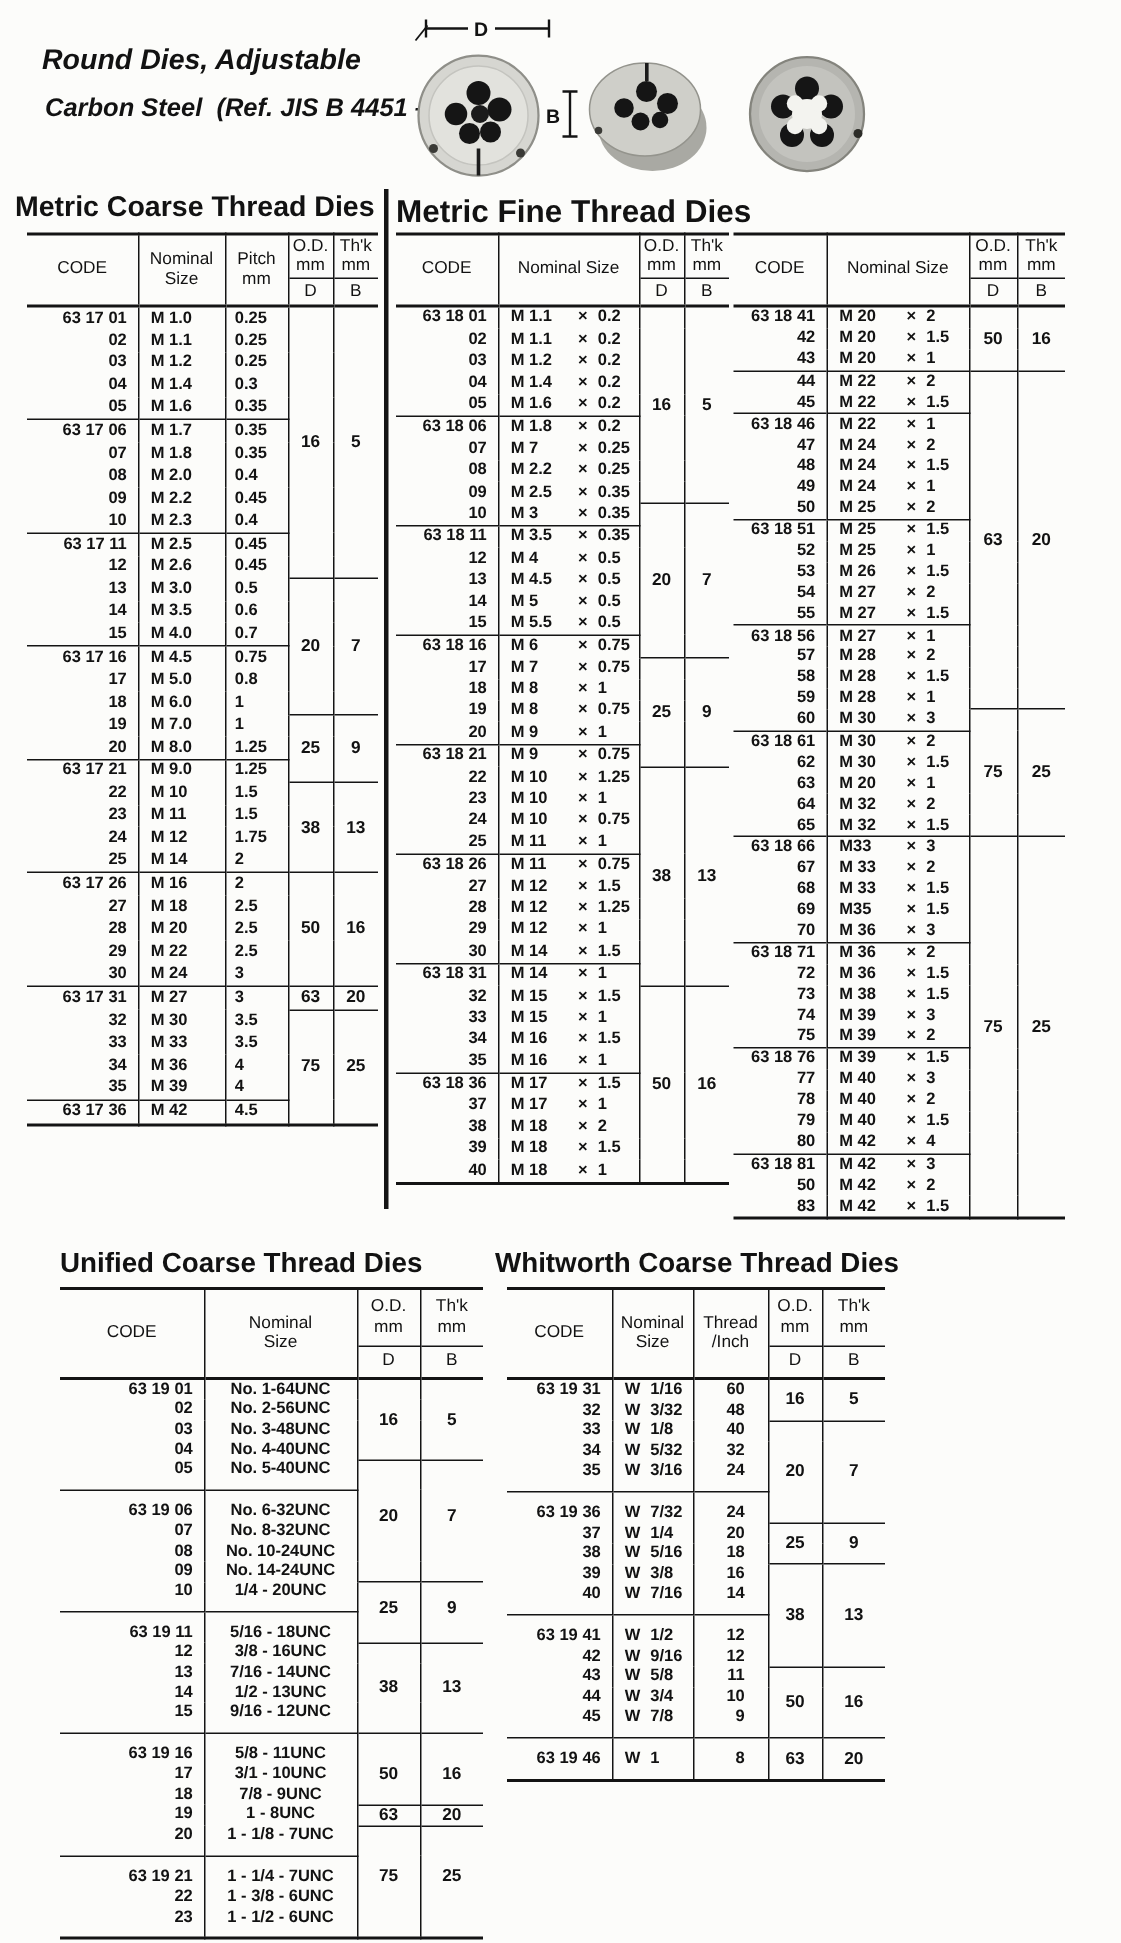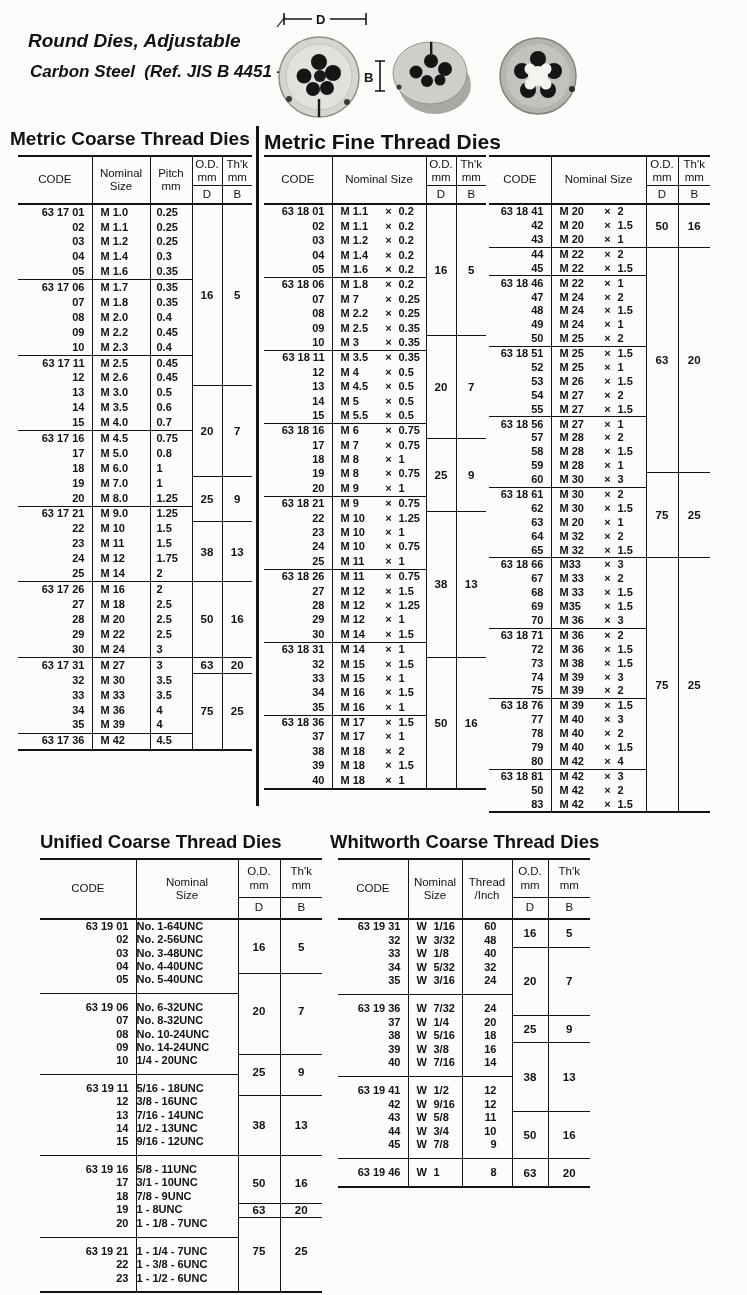--- a/index.html
+++ b/index.html
@@ -50,21 +50,21 @@
   .t-uni tbody td{height:13.4px}
   .t-whit tbody td{height:13.6px}
   .gap-top td{padding-top:7px}
   .gap-bot td{padding-bottom:6px}
 
   
   .szl{display:inline-block;width:38px}
   .szx{display:inline-block;width:20px;text-align:center}
   .szr{display:inline-block}
   
-  .t-uni td.size{text-align:left;padding-left:0}
+  .t-uni td.size{text-align:center;padding-left:0}
   
   .wl{display:inline-block;width:17px}
   .wr{display:inline-block}
 
   svg text{font-family:"Liberation Sans",sans-serif;font-weight:700;font-size:13px;fill:#121212}
 </style>
 </head>
 <body>
 
 <div class="abs ttl page-title">Round Dies, Adjustable</div>

